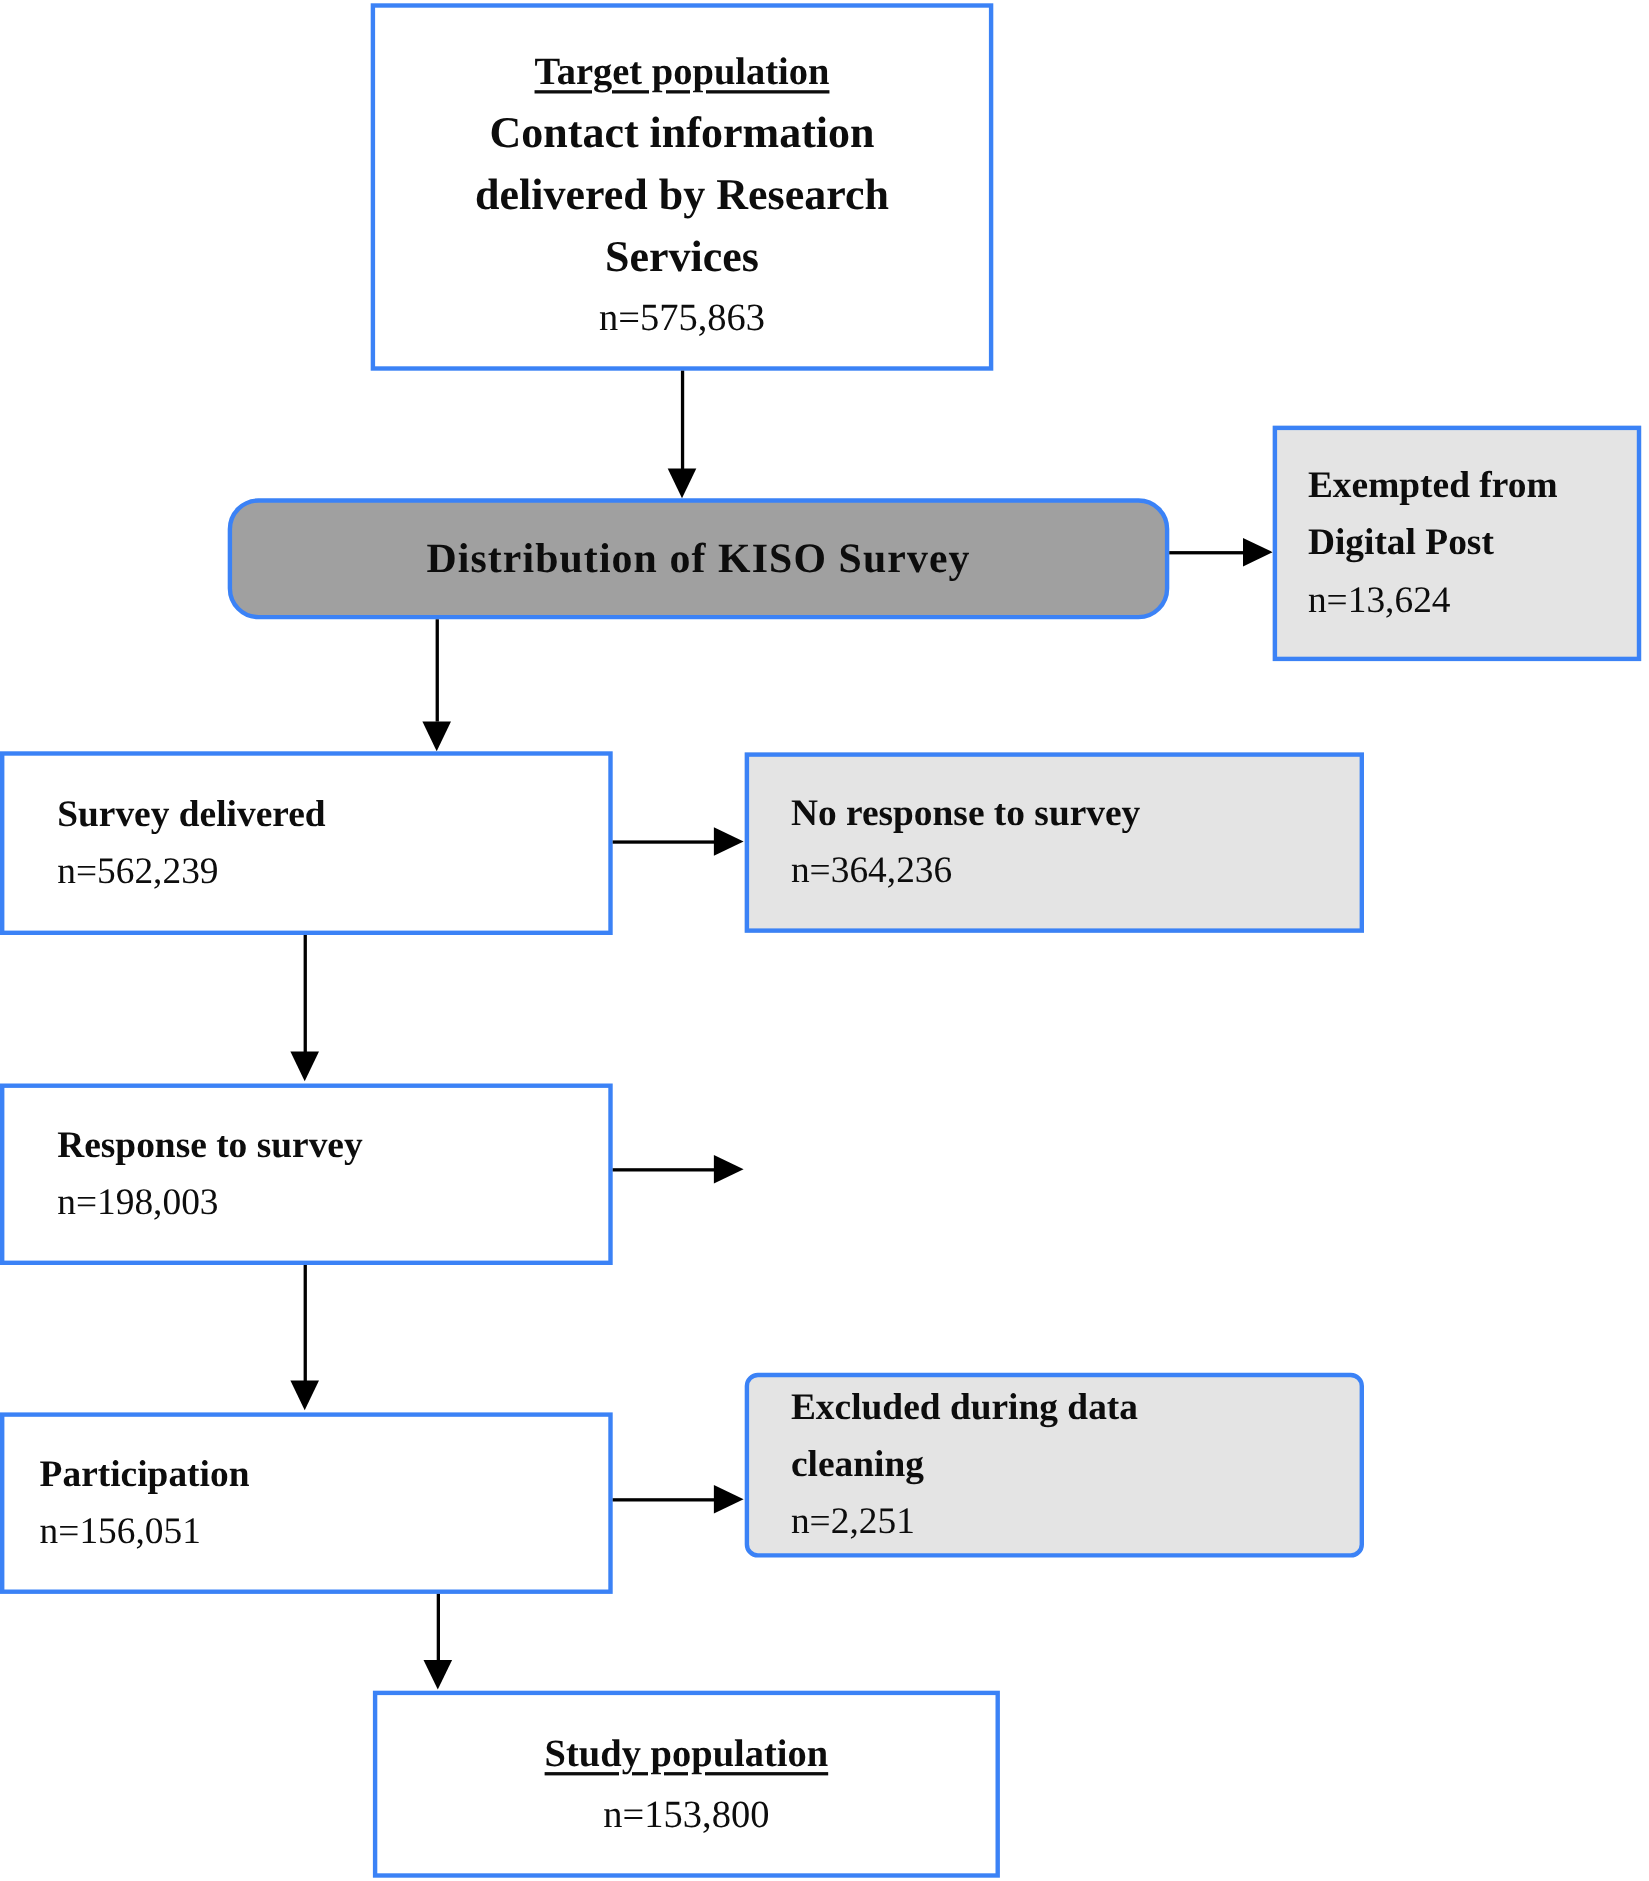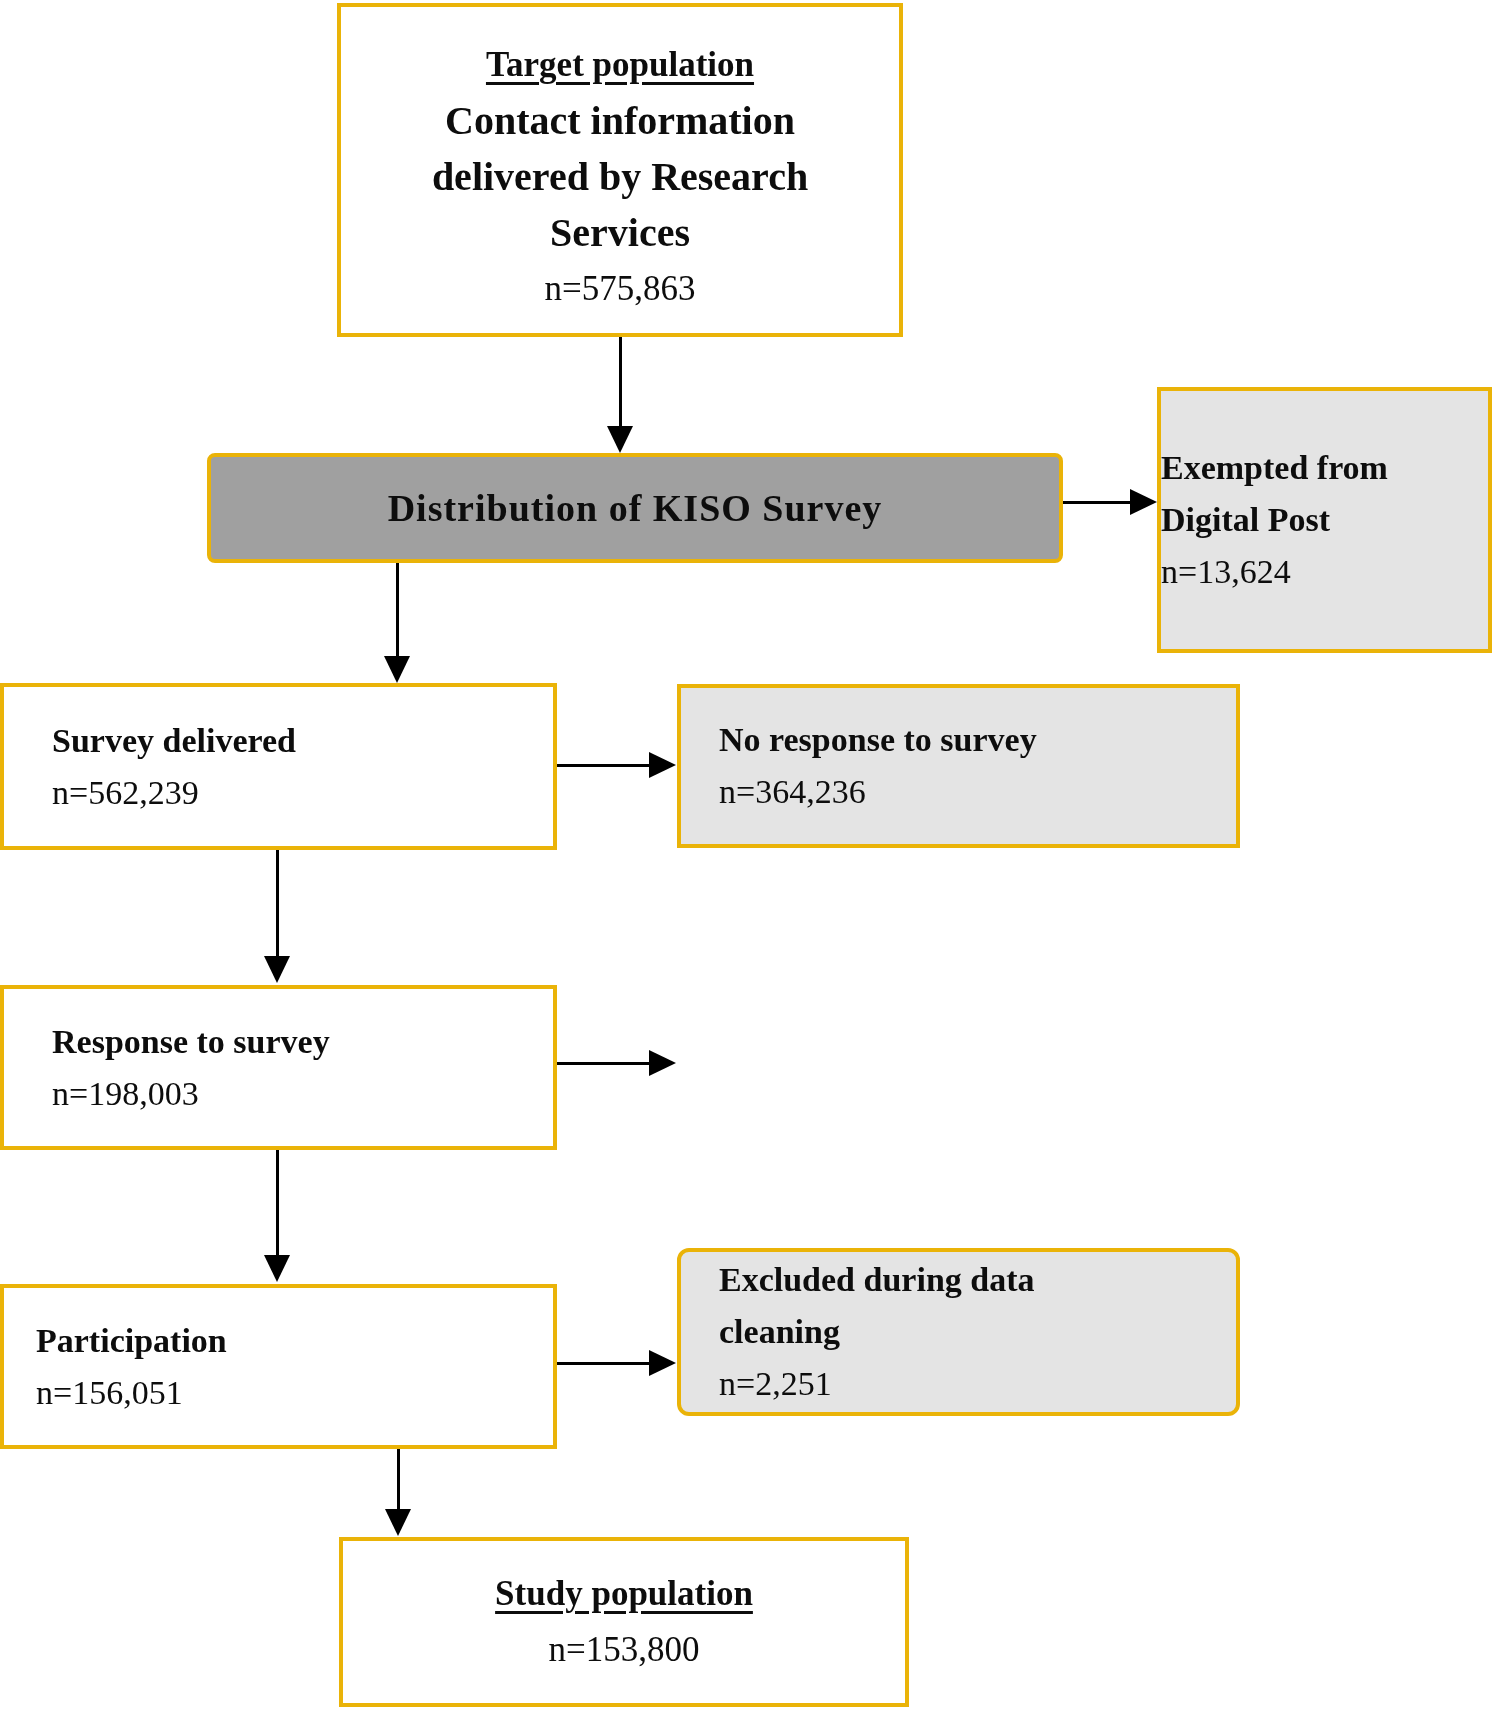--- a/index.html
+++ b/index.html
@@ -8,26 +8,26 @@
     width:1499px;
     height:1710px;
     background:#ffffff;
     font-family:"Liberation Serif", serif;
     color:#0d0d0d;
     overflow:hidden;
   }
   .box{
     position:absolute;
     box-sizing:border-box;
-    border:4px solid #eab308;
+    border:4px solid #3b82f6;
     background:#ffffff;
   }
   .side{ background:#e4e4e4; }
   .rounded{
-    border-radius:8px;
+    border-radius:28px;
     background:#a0a0a0;
     border-width:4px;
   }
   .center-text{
     display:flex;
     flex-direction:column;
     align-items:center;
     justify-content:center;
     text-align:center;
   }
@@ -113,21 +113,21 @@
   <div class="vline" style="left:619px; top:337px; height:92px;"></div>
   <div class="head-down" style="left:607px; top:426px;"></div>
 
   <div class="box rounded center-text" style="left:207px; top:453px; width:856px; height:110px;">
     <div class="dist-label">Distribution of KISO Survey</div>
   </div>
 
   <div class="hline" style="left:1063px; top:501px; width:70px;"></div>
   <div class="head-right" style="left:1130px; top:489px;"></div>
 
-  <div class="box side left-text" style="left:1157px; top:387px; width:335px; height:266px; ">
+  <div class="box side left-text" style="left:1157px; top:387px; width:335px; height:214px; padding-left:28px;">
     <div class="lbl">Exempted from</div>
     <div class="lbl">Digital Post</div>
     <div class="nval">n=13,624</div>
   </div>
 
   <div class="vline" style="left:396px; top:563px; height:93px;"></div>
   <div class="head-down" style="left:384px; top:656px;"></div>
 
   <div class="box left-text" style="left:0px; top:683px; width:557px; height:167px; padding-left:48px;">
     <div class="lbl">Survey delivered</div>

